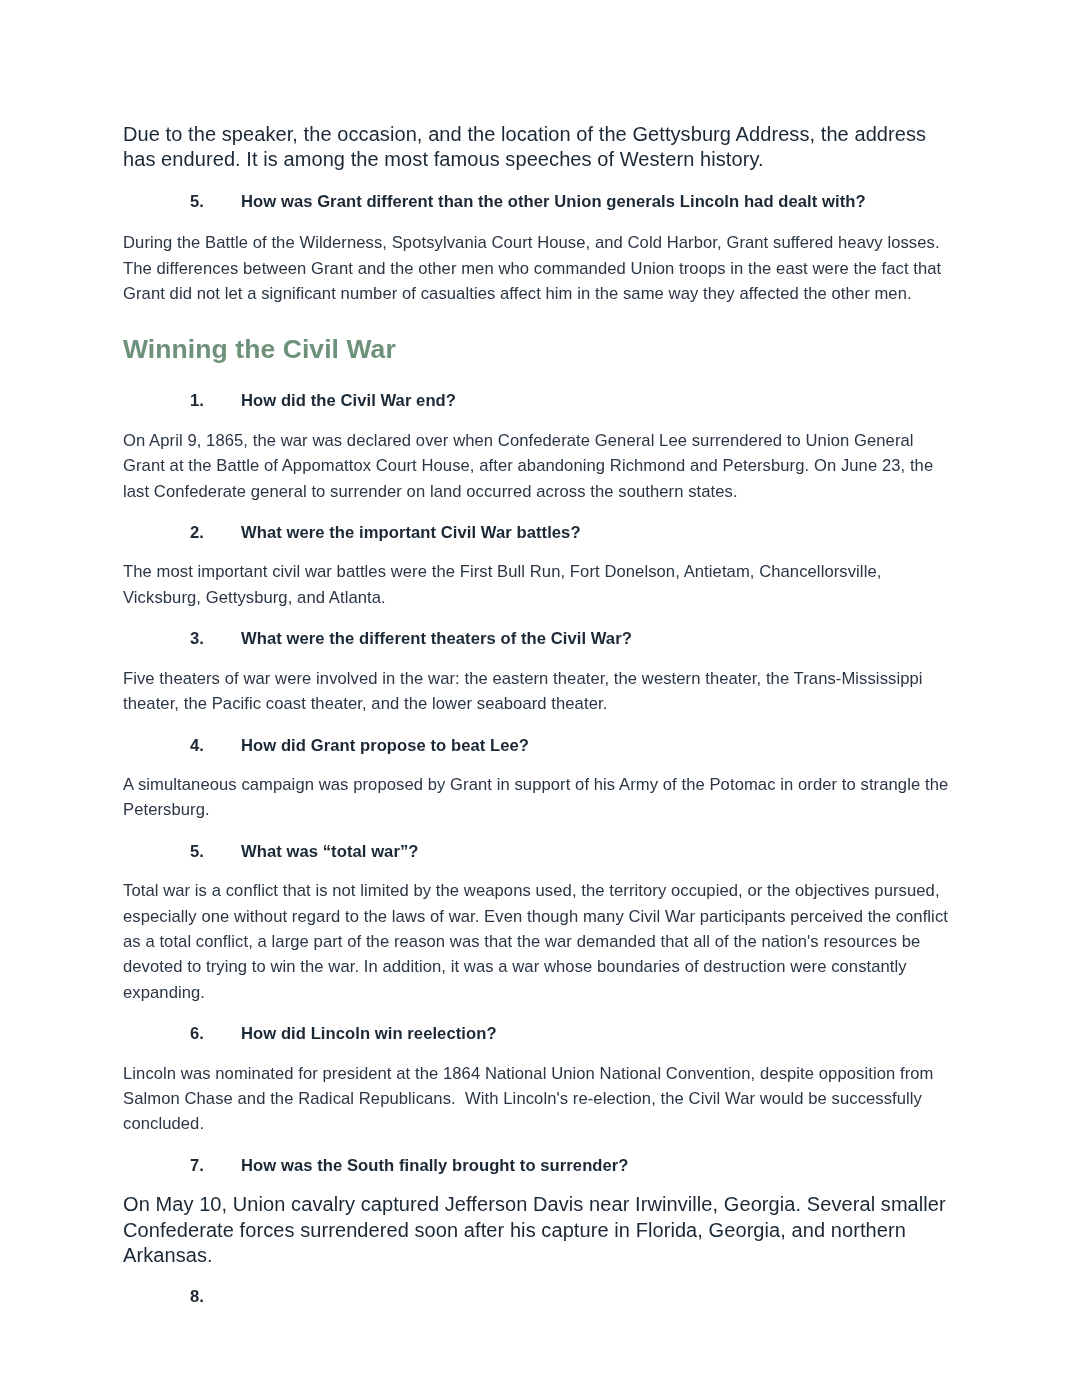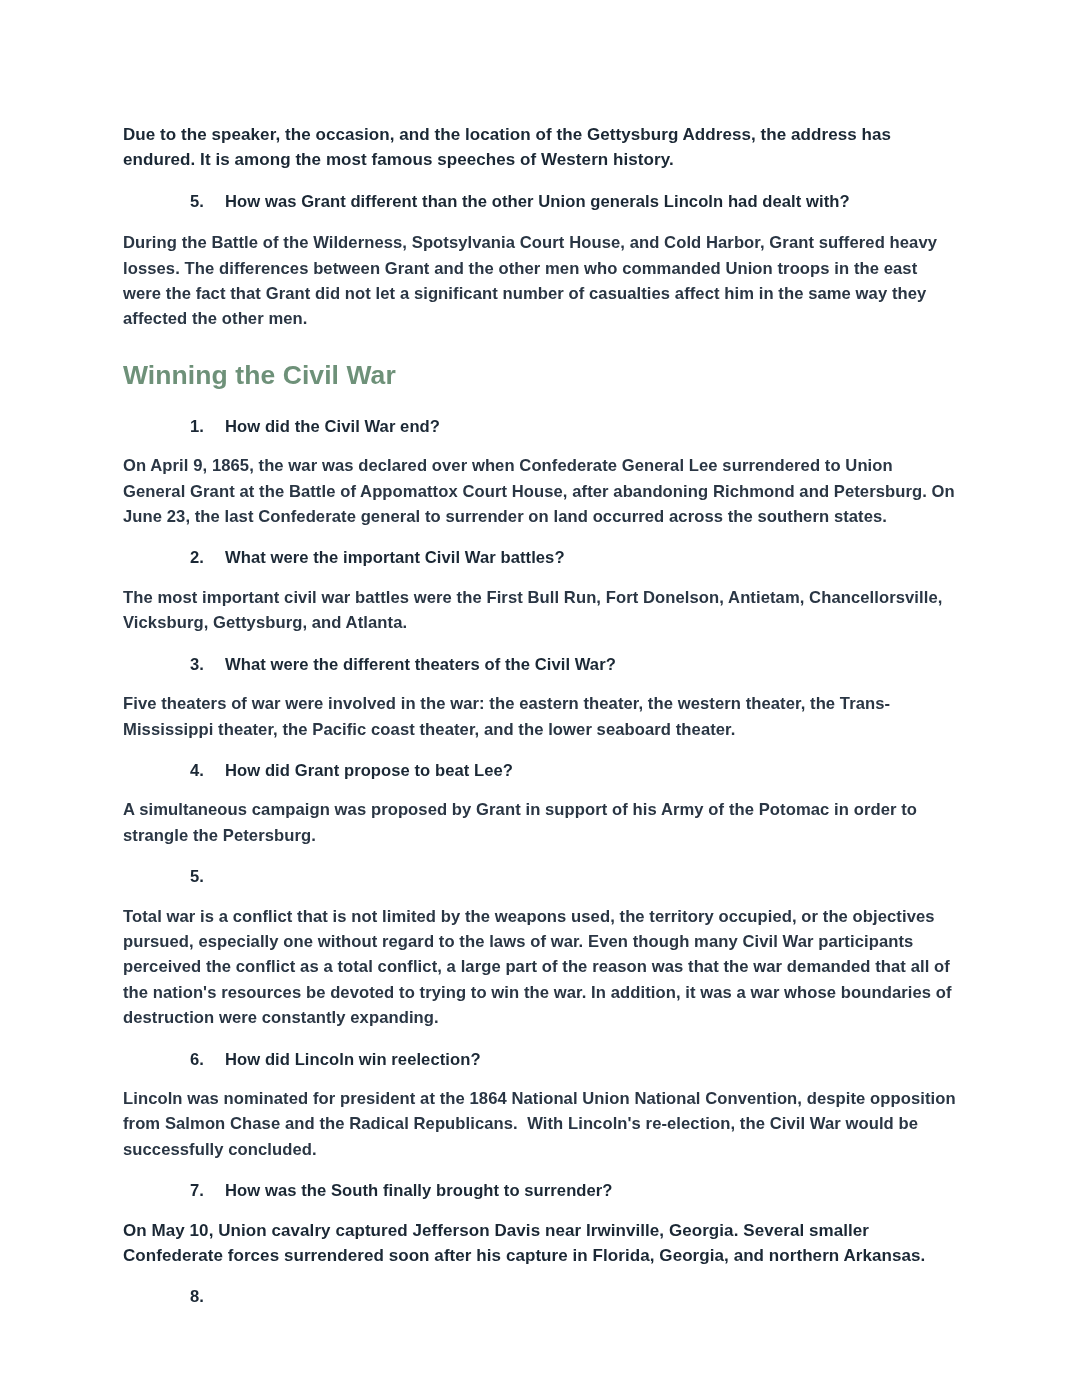--- a/index.html
+++ b/index.html
@@ -24,30 +24,30 @@
   .doc-body {
     width: 833px;
   }
   
   .para {
     font-size: 16.6px;
     line-height: 25.4px;
     color: #2a3644;
     margin: 0 0 0 0;
     letter-spacing: 0.005em;
-    font-weight: 700;
+    font-weight: 400;
     white-space: pre-wrap;
   }
   
   .para-bold {
-    font-size: 17px;
+    font-size: 20px;
     line-height: 25.4px;
     color: #1b2835;
     margin: 0;
-    font-weight: 700;
+    font-weight: 400;
     letter-spacing: 0.004em;
     white-space: pre-wrap;
   }
   
   .qline {
     display: flex;
     font-size: 16.6px;
     line-height: 25.4px;
     font-weight: 700;
     color: #1b2835;
@@ -55,20 +55,21 @@
     padding-left: 67px;
     letter-spacing: 0.004em;
   }
   .qnum {
     width: 35px;
     flex: 0 0 35px;
     text-align: left;
   }
   .qtext {
     flex: 1 1 auto;
+    margin-left: 16px;
   }
   
   .section-heading {
     font-size: 26.5px;
     line-height: 34px;
     font-weight: 700;
     color: #6e9179;
     margin: 0;
     letter-spacing: 0.003em;
   }
@@ -133,20 +134,21 @@
       <span class="qnum">4.</span>
       <span class="qtext">How did Grant propose to beat Lee?</span>
     </div>
     <div class="sp-14"></div>
     <p class="para">A simultaneous campaign was proposed by Grant in support of his Army of the Potomac in order to strangle the Petersburg.</p>
 
     <div class="sp-16"></div>
 
     <div class="qline">
       <span class="qnum">5.</span>
+      <span class="qtext">What was “total war”?</span>
     </div>
     <div class="sp-14"></div>
     <p class="para">Total war is a conflict that is not limited by the weapons used, the territory occupied, or the objectives pursued, especially one without regard to the laws of war. Even though many Civil War participants perceived the conflict as a total conflict, a large part of the reason was that the war demanded that all of the nation's resources be devoted to trying to win the war. In addition, it was a war whose boundaries of destruction were constantly expanding.</p>
 
     <div class="sp-16"></div>
 
     <div class="qline">
       <span class="qnum">6.</span>
       <span class="qtext">How did Lincoln win reelection?</span>
     </div>

